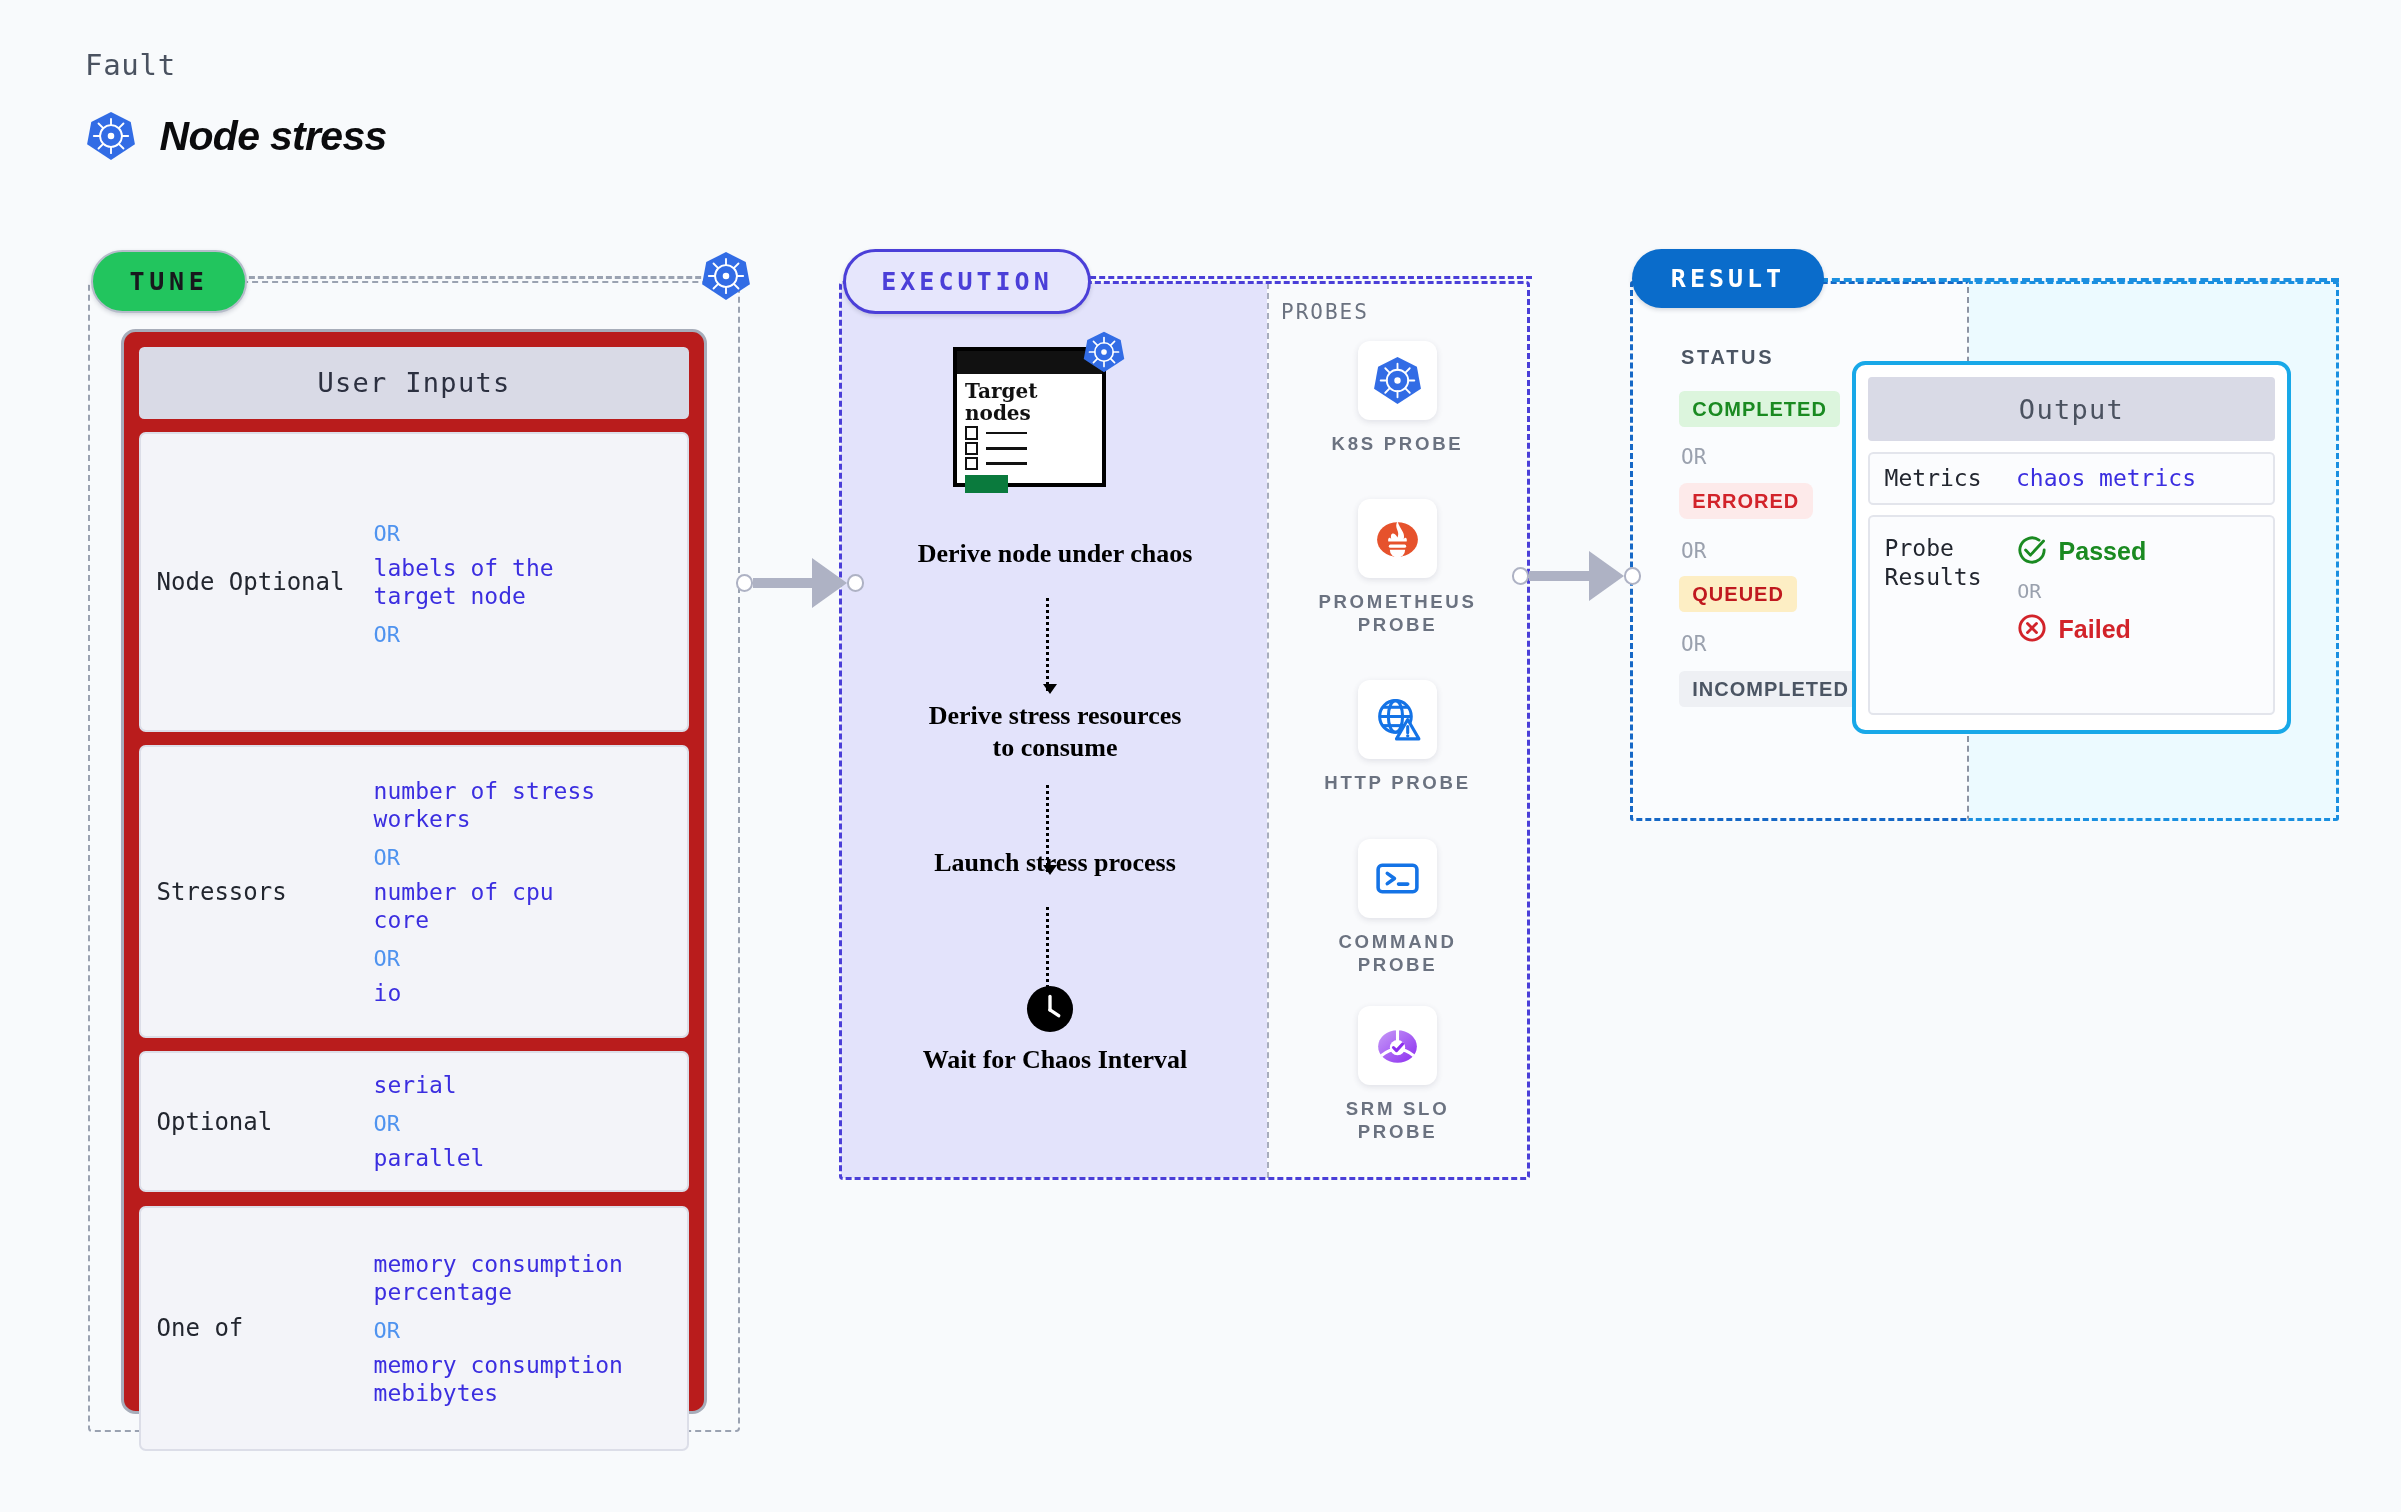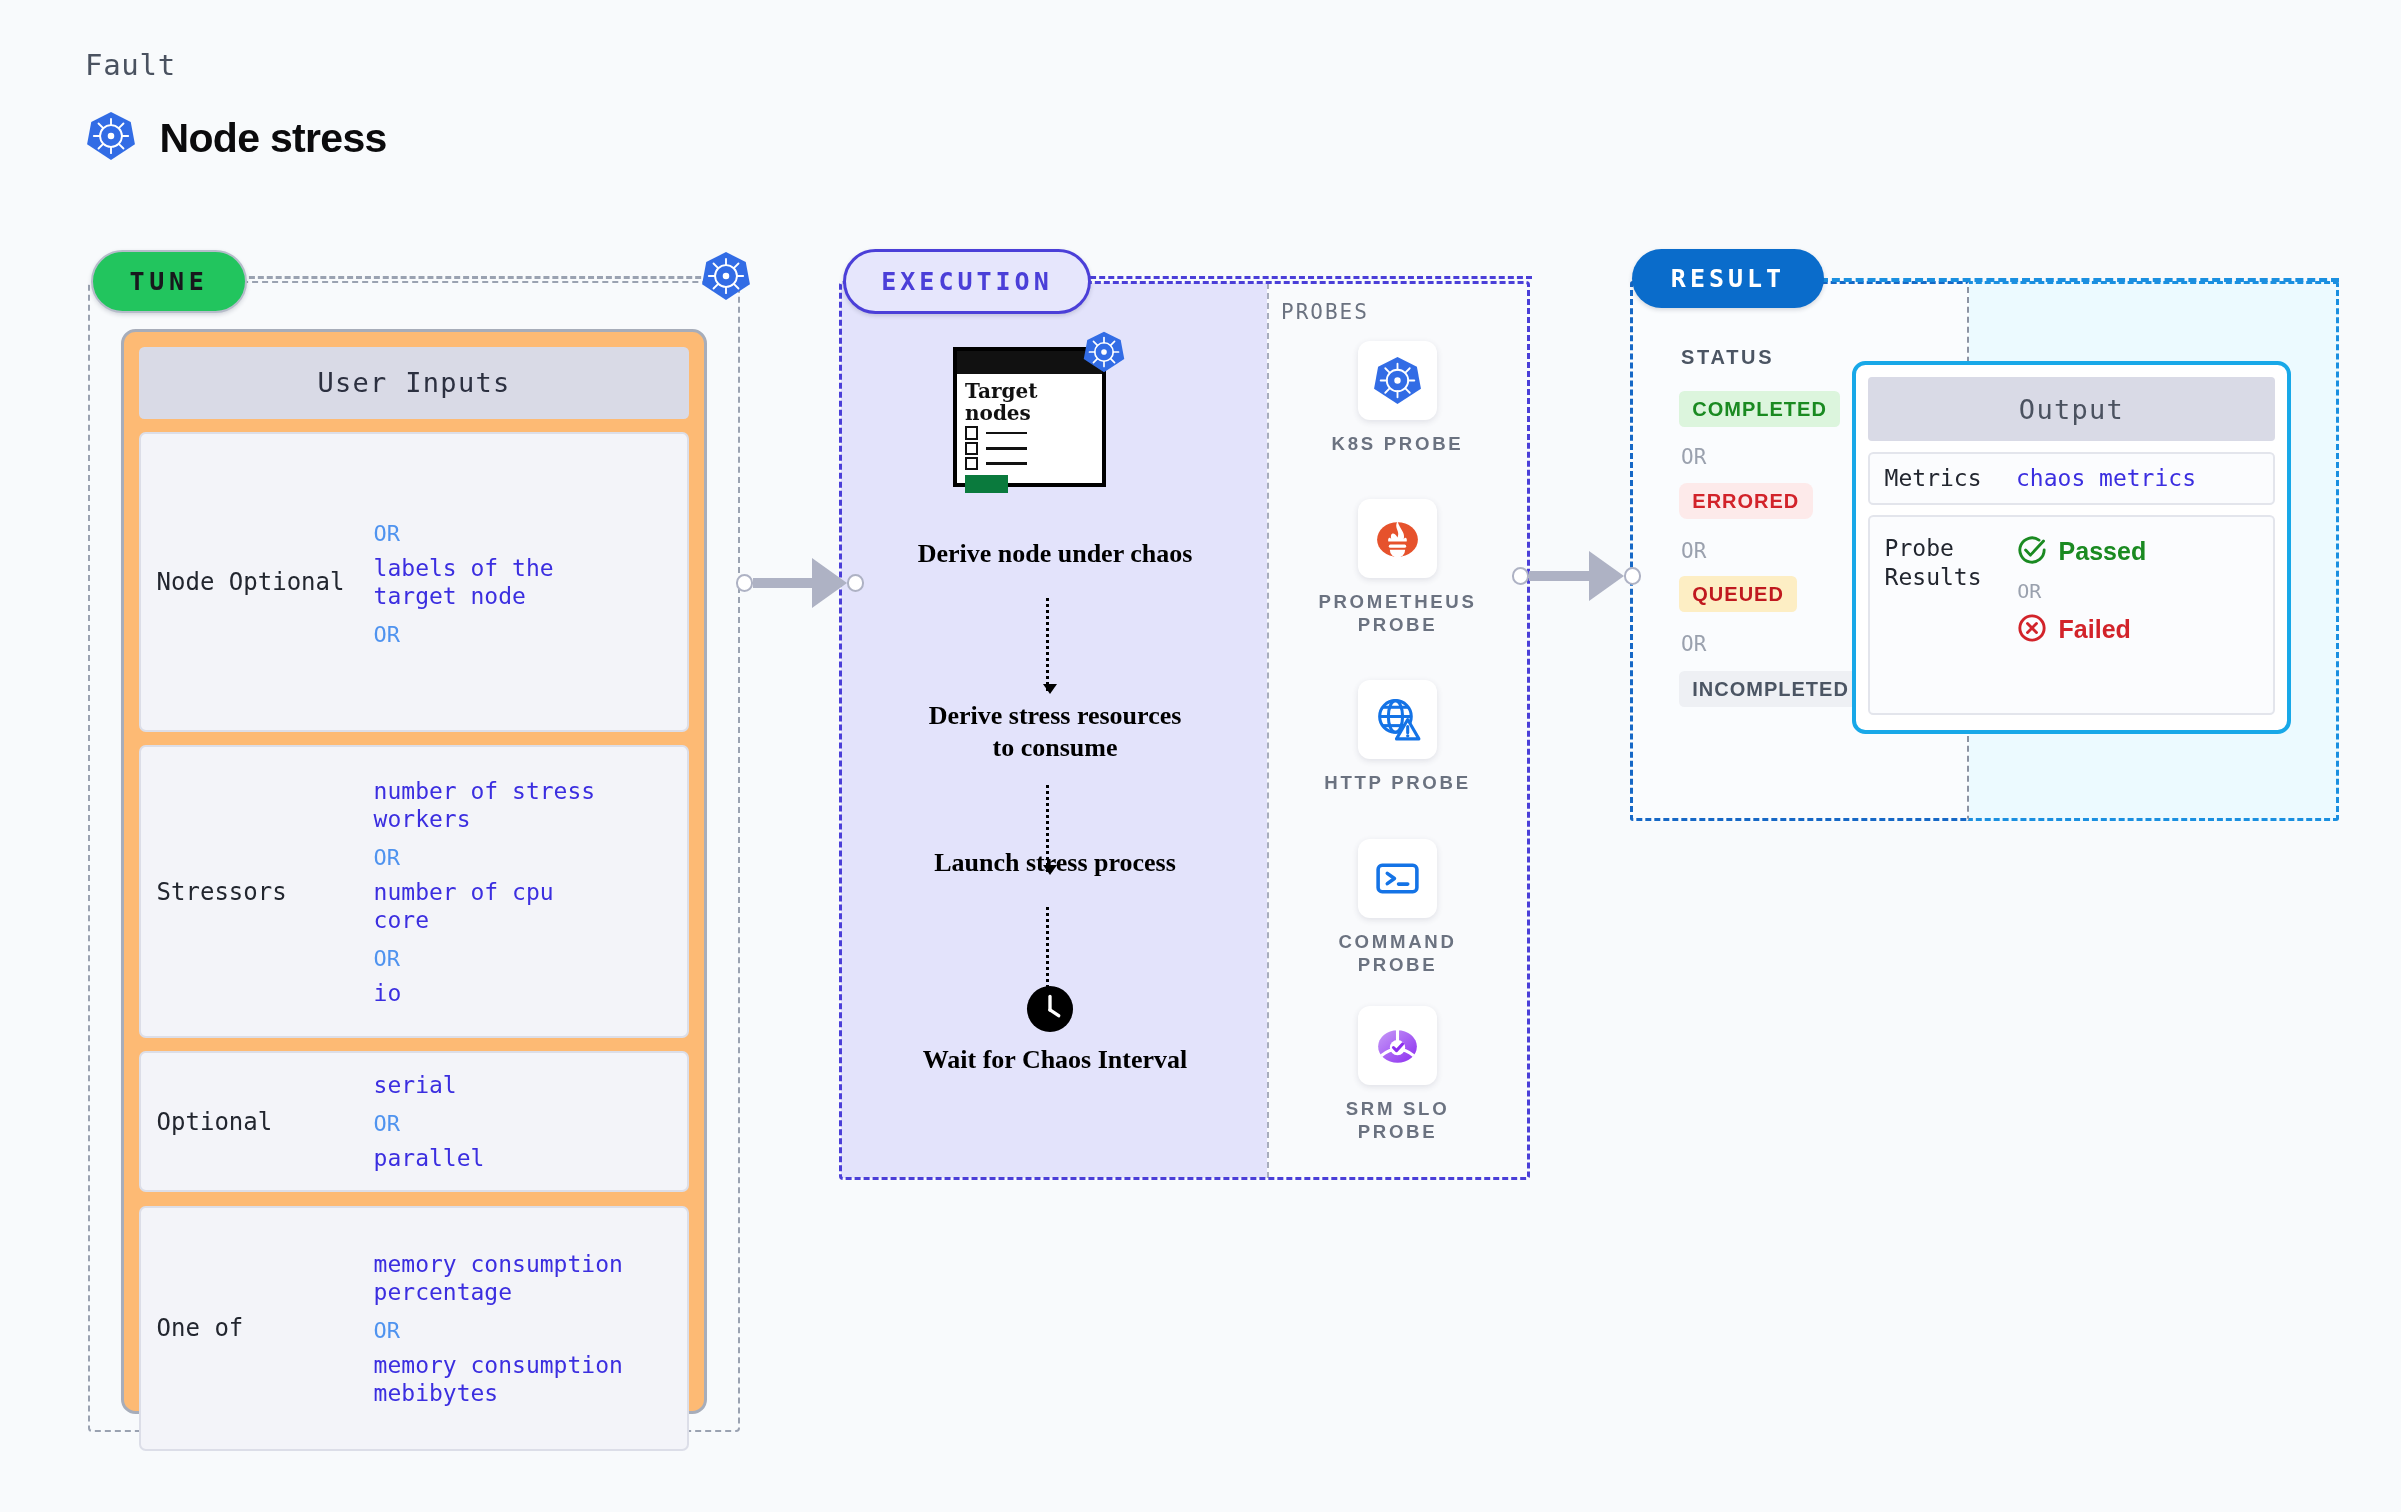--- a/index.html
+++ b/index.html
@@ -11,21 +11,21 @@
     position:relative;
   }
   
   #fault-label{
     position:absolute;left:85px;top:48px;
     font-family:"DejaVu Sans Mono","Liberation Mono",monospace;
     font-size:29px;color:#4a5260;letter-spacing:0.7px;
   }
   #fault-title-row{
     position:absolute;left:85px;top:110px;
-    display:flex;align-items:flex-end;gap:22.6px;
+    display:flex;align-items:center;gap:22.6px;font-style:italic;
   }
   #fault-title-row .k8s-wrap{width:52px;height:52px;display:block;}
   #fault-title{
     font-size:41px;font-weight:bold;color:#0b0b0d;letter-spacing:-0.7px;
     font-family:"Liberation Sans",sans-serif;
   }
 
   
   .stage-pill{
     position:absolute;z-index:6;
@@ -48,21 +48,21 @@
     font-size:25px;letter-spacing:4.7px;
   }
   #tune-dash-line{
     position:absolute;left:240px;top:276px;width:479px;height:0;
     border-top:3.3px dashed #9aa2b1;z-index:4;
   }
   #tune-k8s{position:absolute;left:700px;top:250px;width:52px;height:52px;z-index:7;}
 
   #user-inputs-card{
     position:absolute;left:121px;top:329px;width:586px;height:1085px;
-    background:#fdba74;border:3.3px solid #a7adba;border-radius:14.6px;
+    background:#b91c1c;border:3.3px solid #a7adba;border-radius:14.6px;
     box-sizing:border-box;padding:14.6px;
   }
   #user-inputs-header{
     height:72px;background:#d9dae6;border-radius:5.3px;
     display:flex;align-items:center;justify-content:center;
     font-family:"DejaVu Sans Mono","Liberation Mono",monospace;
     font-size:27px;color:#2c3040;letter-spacing:1.3px;
   }
   .input-group{
     margin-top:13.3px;background:#f3f4f9;border:2px solid #dcdee8;border-radius:6.7px;

